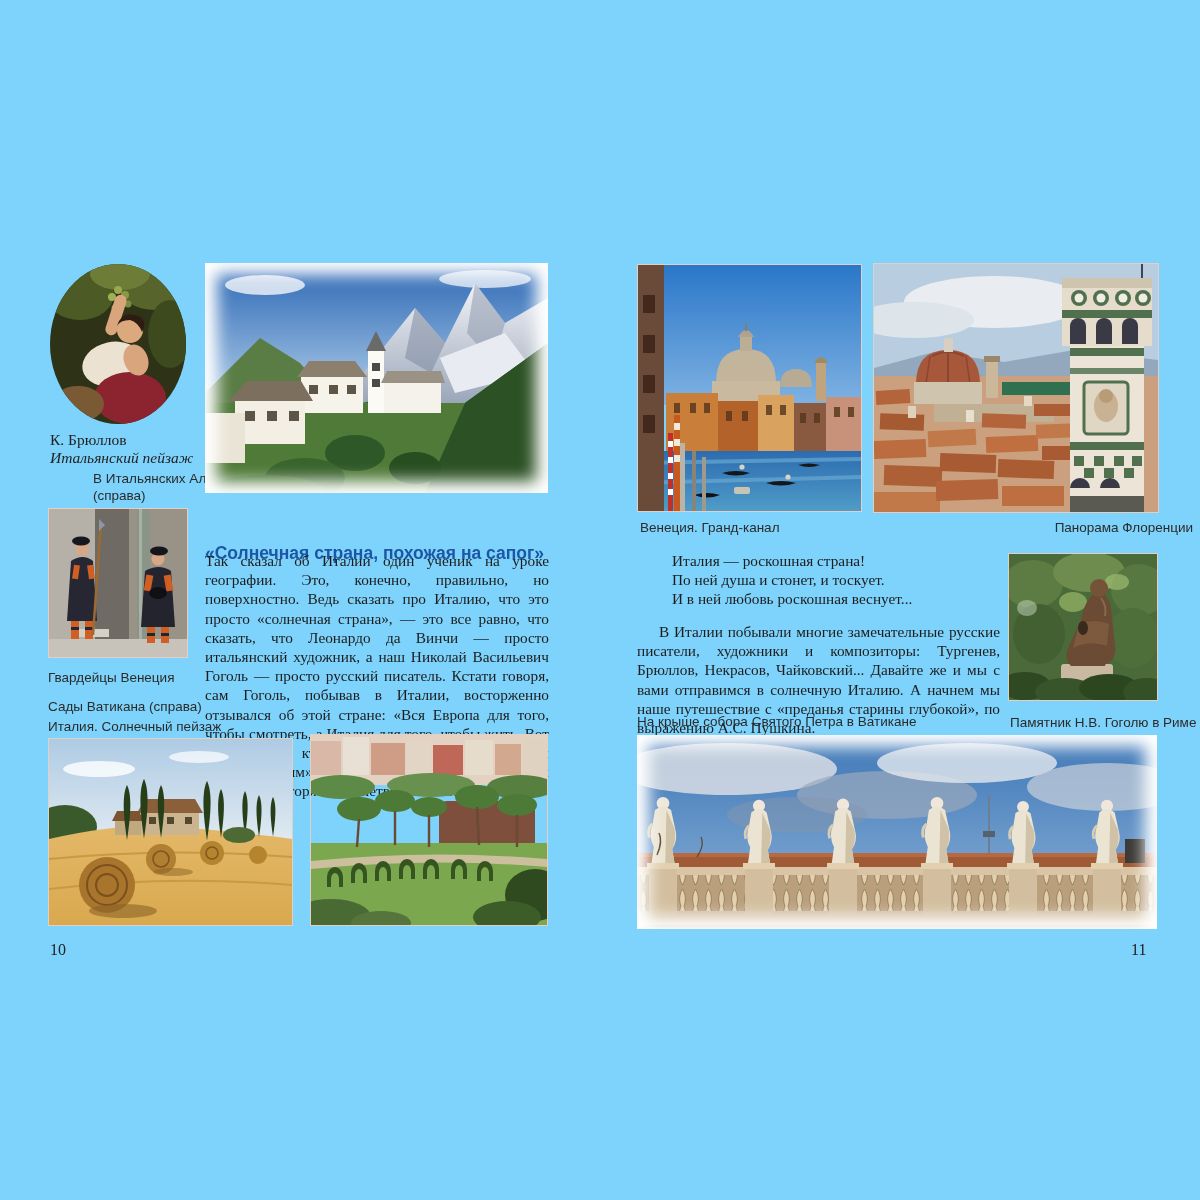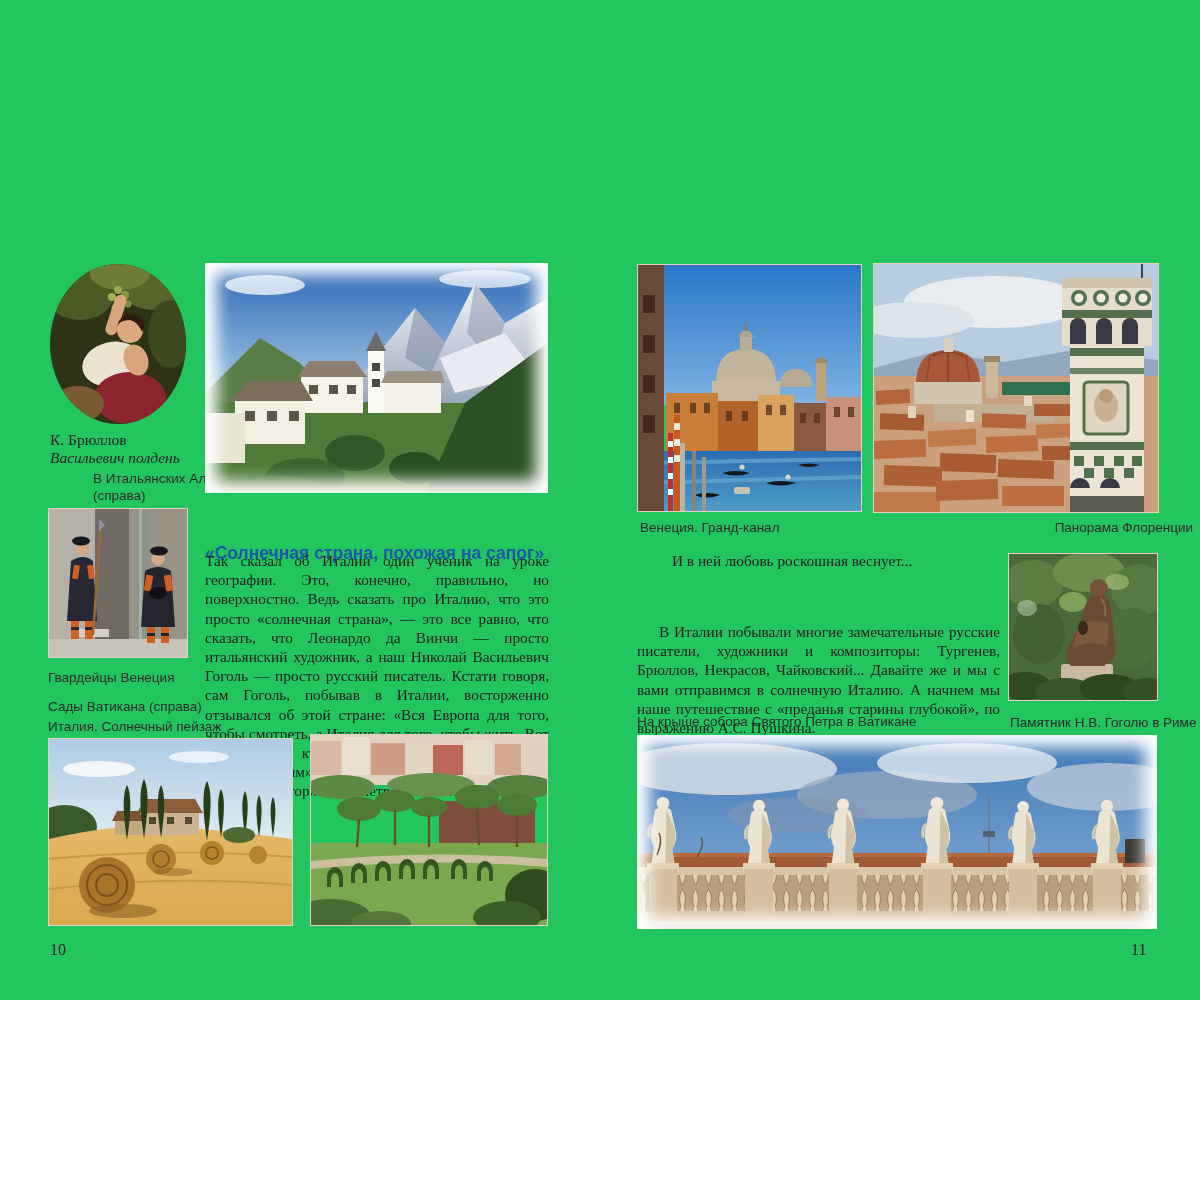--- a/index.html
+++ b/index.html
@@ -1,16 +1,16 @@
 <!DOCTYPE html>
 <html><head>
 <meta charset="utf-8">
 <style>
   html,body{margin:0;padding:0;background:#ffffff;}
-  .canvas{position:relative;width:1200px;height:1000px;background:#22c55e;overflow:hidden;
+  .canvas{position:relative;width:1200px;height:1200px;background:#7dd3fc;overflow:hidden;
           font-family:"Liberation Serif", serif;color:#1c1c1c;text-decoration:underline;}
   .abs{position:absolute;}
   .photo{position:absolute;overflow:hidden;}
   .photo svg{display:block;width:100%;height:100%;}
   .framed{border:1px solid #e3cfc6;}
   .vignette::after{content:"";position:absolute;inset:0;pointer-events:none;
           box-shadow:inset 0 0 16px 12px #ffffff;}
   .oval{border-radius:50%;}
   .cap{font-family:"Liberation Sans", sans-serif;font-size:13.5px;line-height:17px;color:#2b2b2b;}
   .art-cap{font-family:"Liberation Serif", serif;font-size:15.5px;line-height:18px;color:#222;}
@@ -44,21 +44,21 @@
       <path d="M67 62 Q72 46 88 52 Q98 56 92 68 Q88 58 80 56 Q70 56 67 62 Z" fill="#2e1c12"></path>
       <ellipse cx="62" cy="100" rx="30" ry="22" fill="#ece2d2" transform="rotate(-12 62 100)"></ellipse>
       <ellipse cx="80" cy="134" rx="36" ry="26" fill="#8c2430"></ellipse>
       <ellipse cx="86" cy="96" rx="12" ry="16" fill="#d9a57c" transform="rotate(-20 86 96)"></ellipse>
       <ellipse cx="28" cy="140" rx="26" ry="18" fill="#7a5a34"></ellipse>
     </svg>
   </div>
 
   <div class="abs art-cap" style="left:50px;top:431px;width:160px;">
     <div>К. Брюллов</div>
-    <div class="it">Васильевич полдень</div>
+    <div class="it">Итальянский пейзаж</div>
   </div>
 
   <div class="abs cap" style="left:50px;top:470px;width:150px;margin-left:43px;">В Итальянских Альпах (справа)</div>
 
   <div class="photo vignette" style="left:205px;top:263px;width:343px;height:230px;">
     <svg viewBox="0 0 343 230" preserveAspectRatio="none">
       <defs>
         <linearGradient id="alpsky" x1="0" y1="0" x2="0" y2="1">
           <stop offset="0" stop-color="#2a66b4"></stop>
             <stop offset="1" stop-color="#a8c8e6"></stop>
@@ -406,20 +406,22 @@
       <path d="M226 224 a10 10 0 0 1 20 0 Z" fill="#3a3a46"></path>
       <rect x="196" y="232" width="74" height="16" fill="#5a5a52"></rect>
       <line x1="268" y1="14" x2="268" y2="0" stroke="#44444c" stroke-width="2"></line>
     </svg>
   </div>
 
   <div class="abs cap" style="left:640px;top:519px;width:220px;">Венеция. Гранд-канал</div>
   <div class="abs cap" style="left:1013px;top:519px;width:180px;text-align:right;">Панорама Флоренции</div>
 
   <div class="abs poem" style="left:672px;top:551px;width:330px;">
+    <div>Италия — роскошная страна!</div>
+    <div>По ней душа и стонет, и тоскует.</div>
     <div>И в ней любовь роскошная веснует...</div>
   </div>
 
   <div class="abs body-text indent" style="left:637px;top:622px;width:363px;">В Италии побывали многие замечательные русские писатели, художники и композиторы: Тургенев, Брюллов, Некрасов, Чайковский... Давайте же и мы с вами отправимся в солнечную Италию. А начнем мы наше путешествие с «преданья старины глубокой», по выражению А.С. Пушкина.</div>
 
   <div class="photo framed" style="left:1008px;top:553px;width:148px;height:146px;">
     <svg viewBox="0 0 148 146" preserveAspectRatio="none">
       <rect width="148" height="146" fill="#4a6a3a"></rect>
       <ellipse cx="24" cy="30" rx="30" ry="24" fill="#5d7c44"></ellipse>
       <ellipse cx="80" cy="18" rx="36" ry="20" fill="#6d8c4e"></ellipse>

